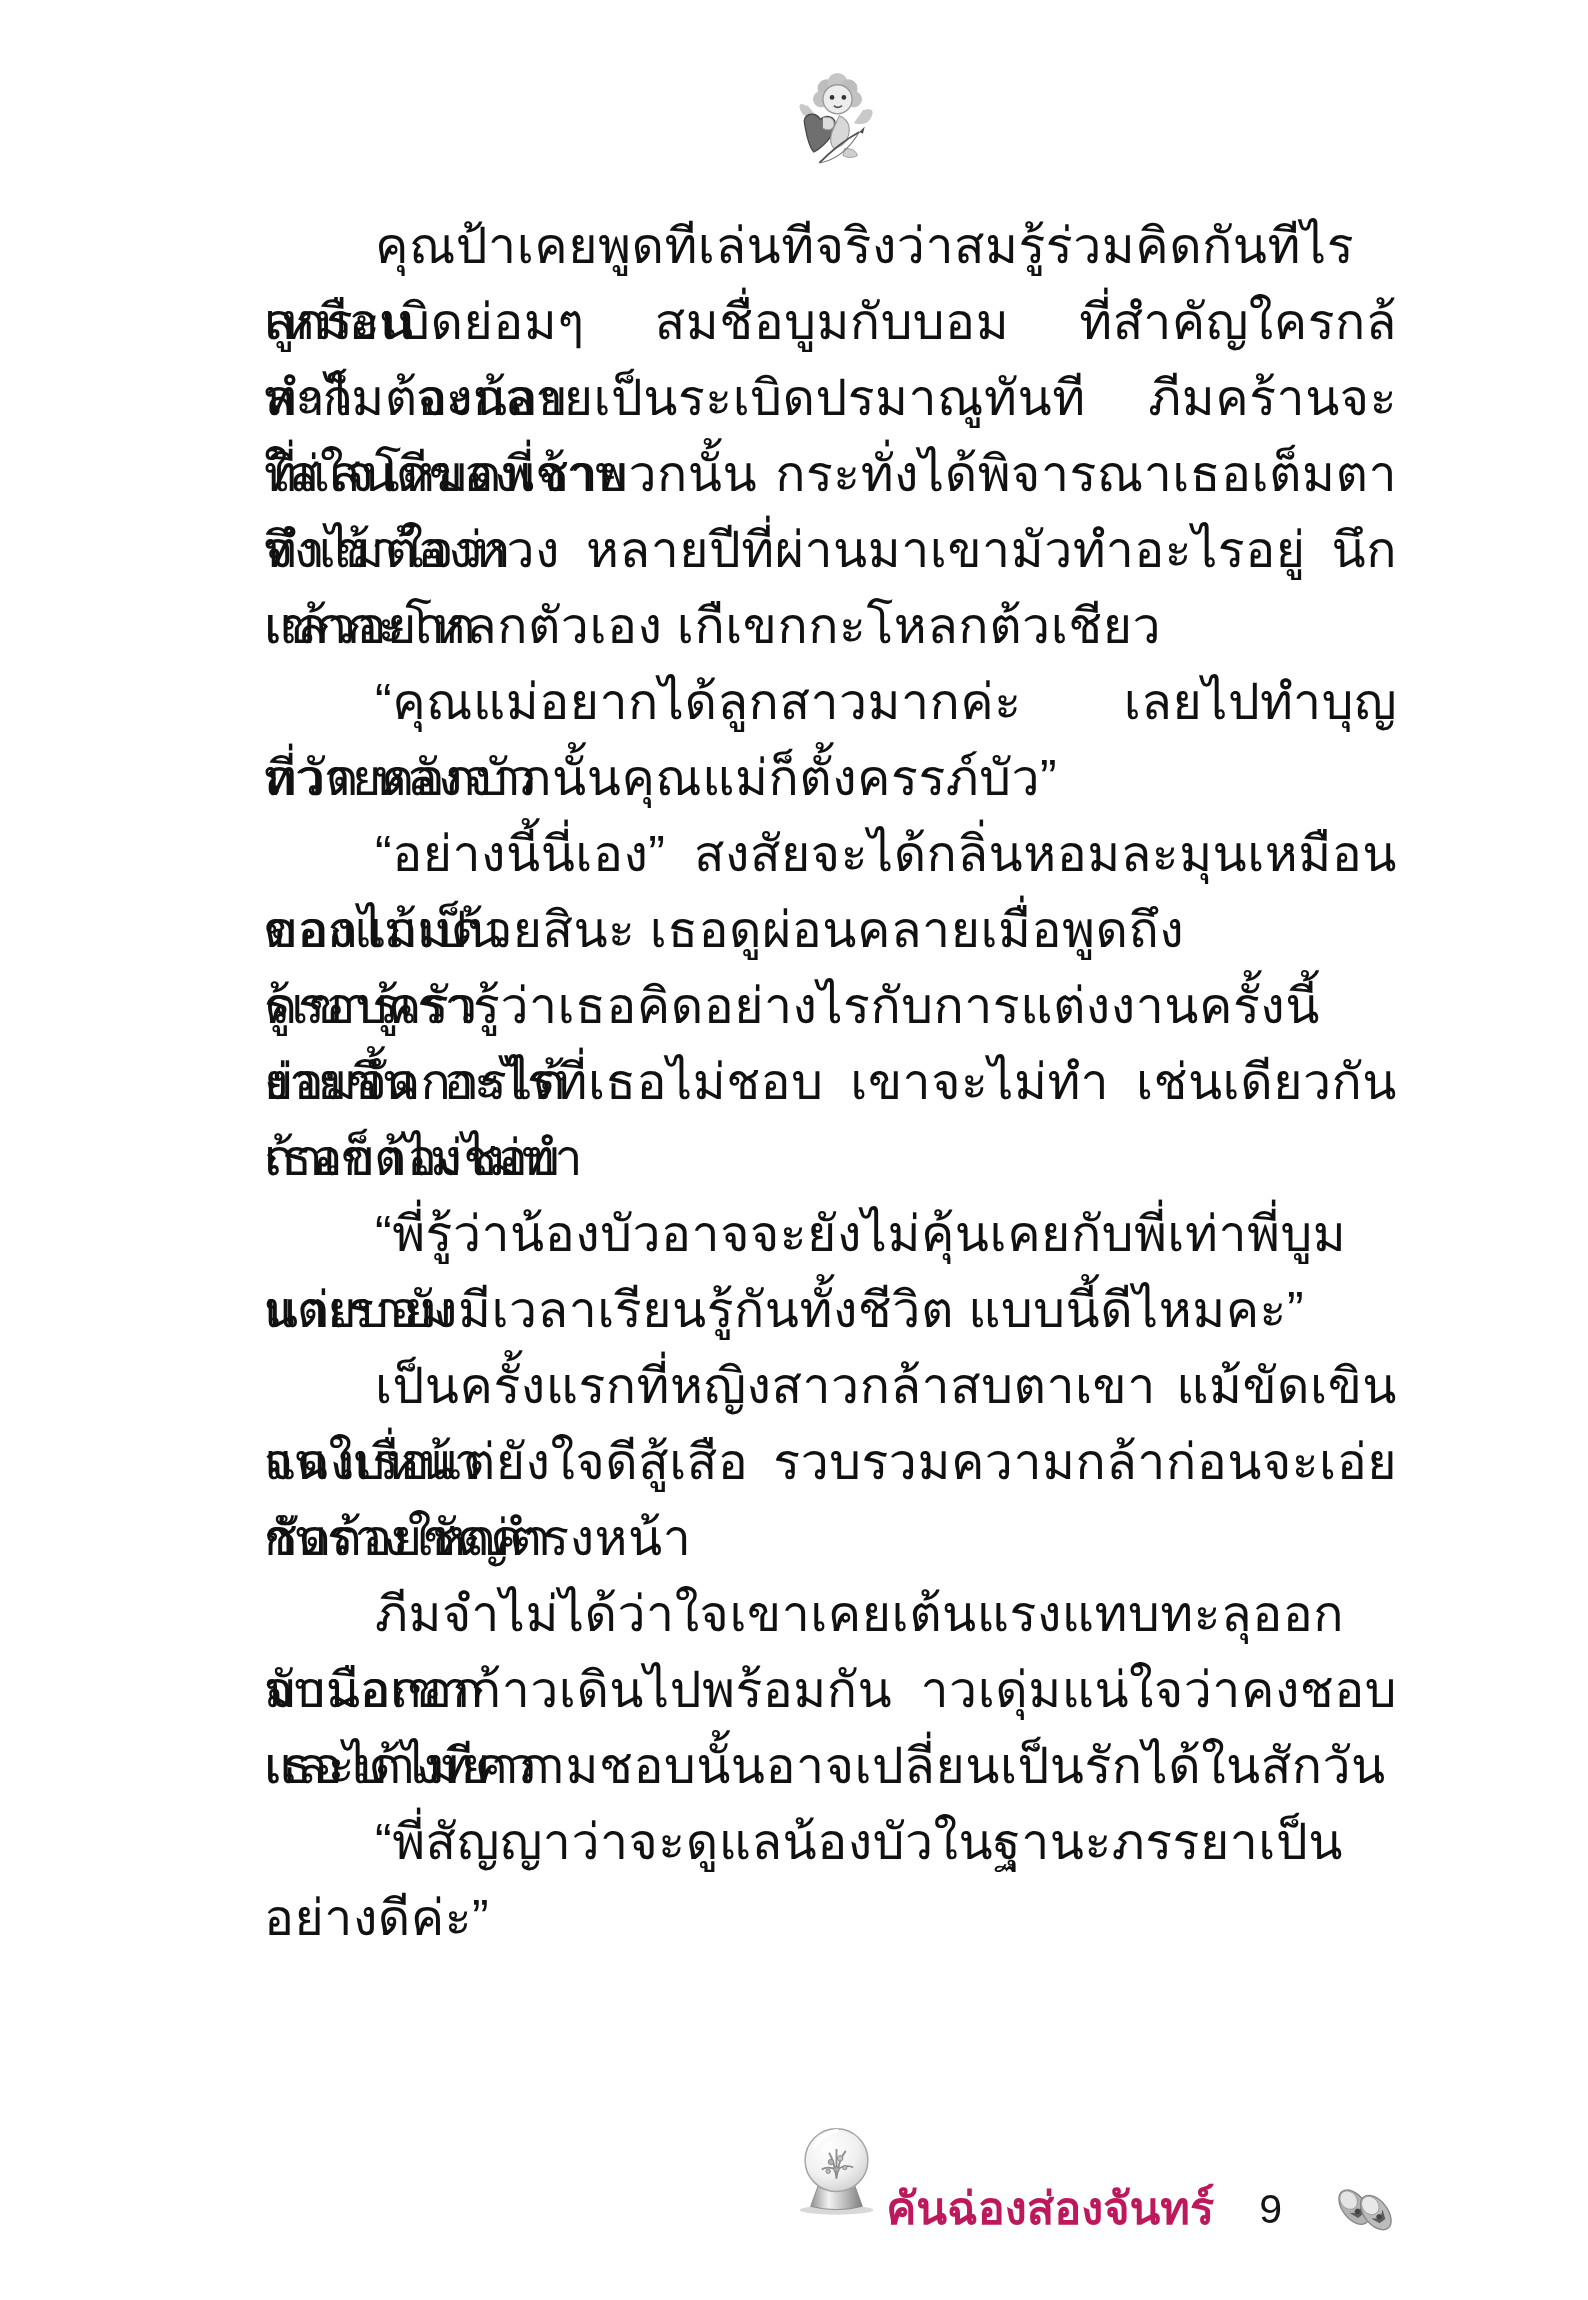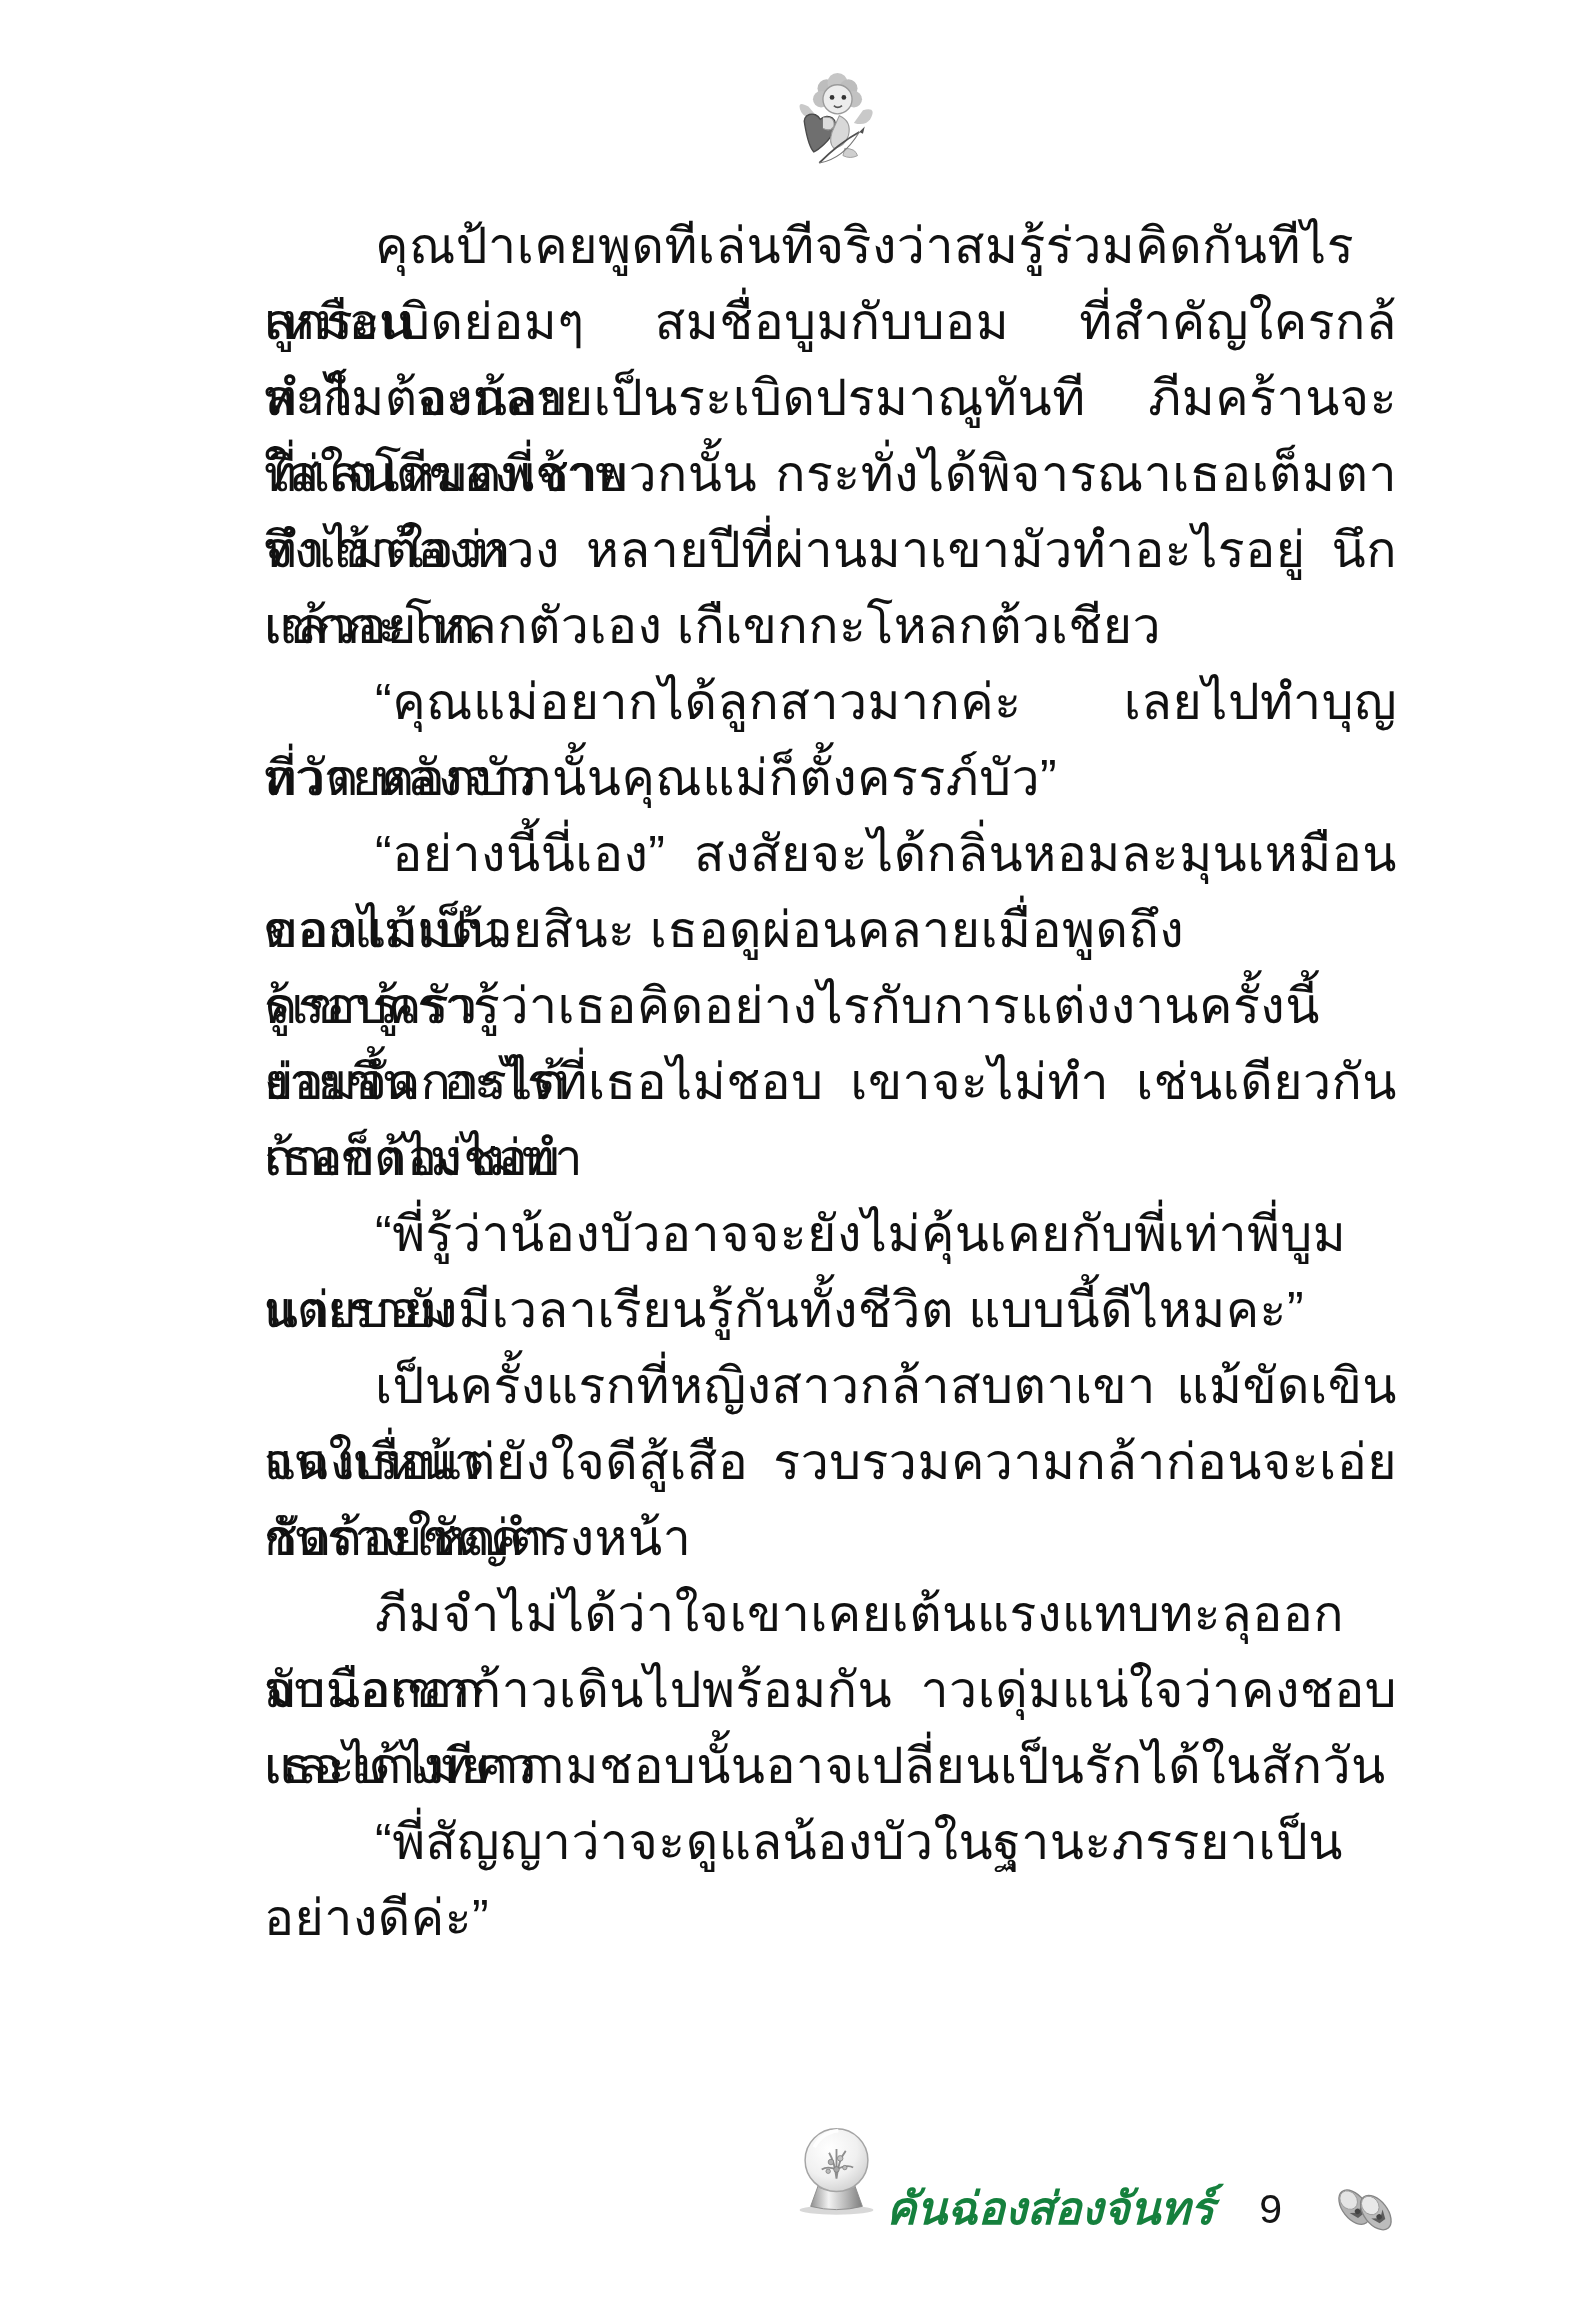--- a/index.html
+++ b/index.html
@@ -56,23 +56,22 @@
     position: absolute;
     right: 186px;
     top: 67px;
     display: flex;
     align-items: center;
     gap: 45px;
   }
   .book-title {
     font-size: 45px;
     font-weight: bold;
-    color: #15803d;
+    color: #be185d;
     line-height: 56px;
-    font-style: italic;
   }
   .page-number {
     font-size: 41px;
     color: #151515;
     line-height: 56px;
   }
   .shoes { width: 76px; height: 72px; }
 </style>
 </head>
 <body>

